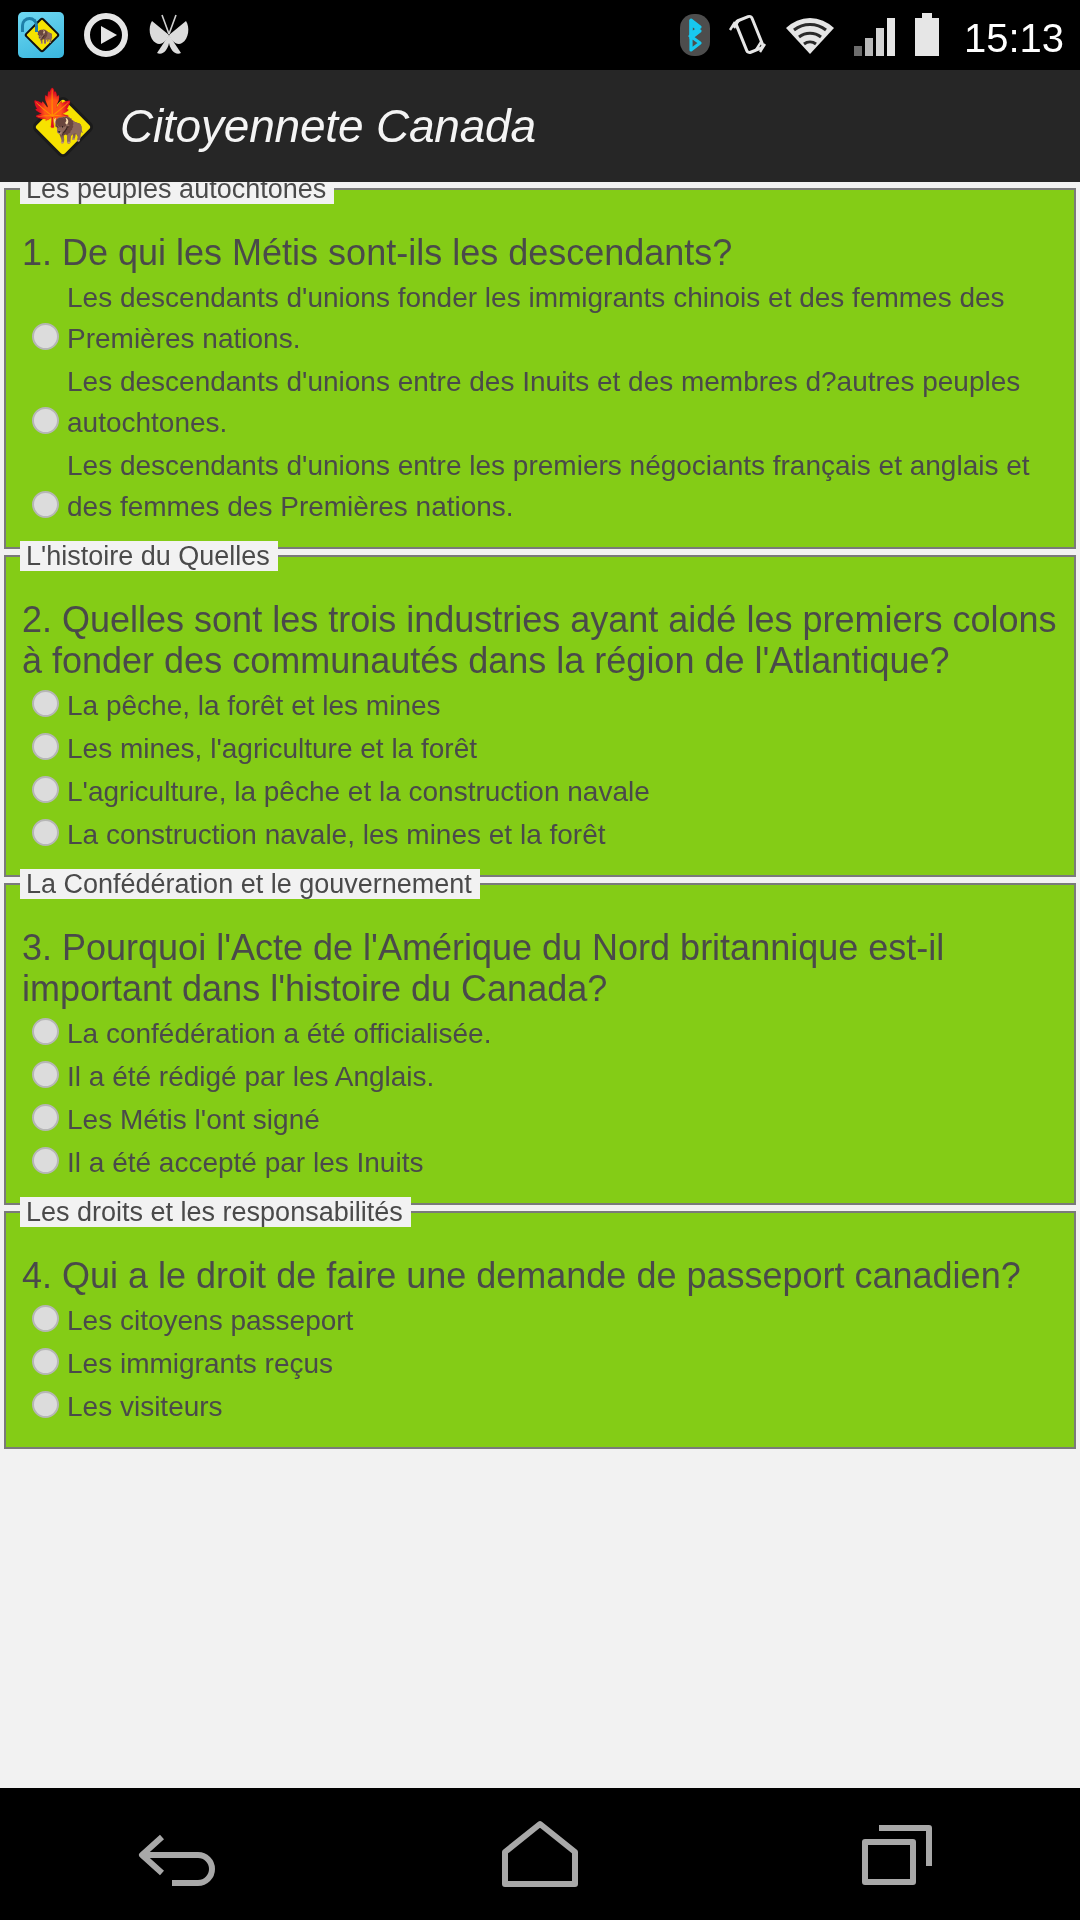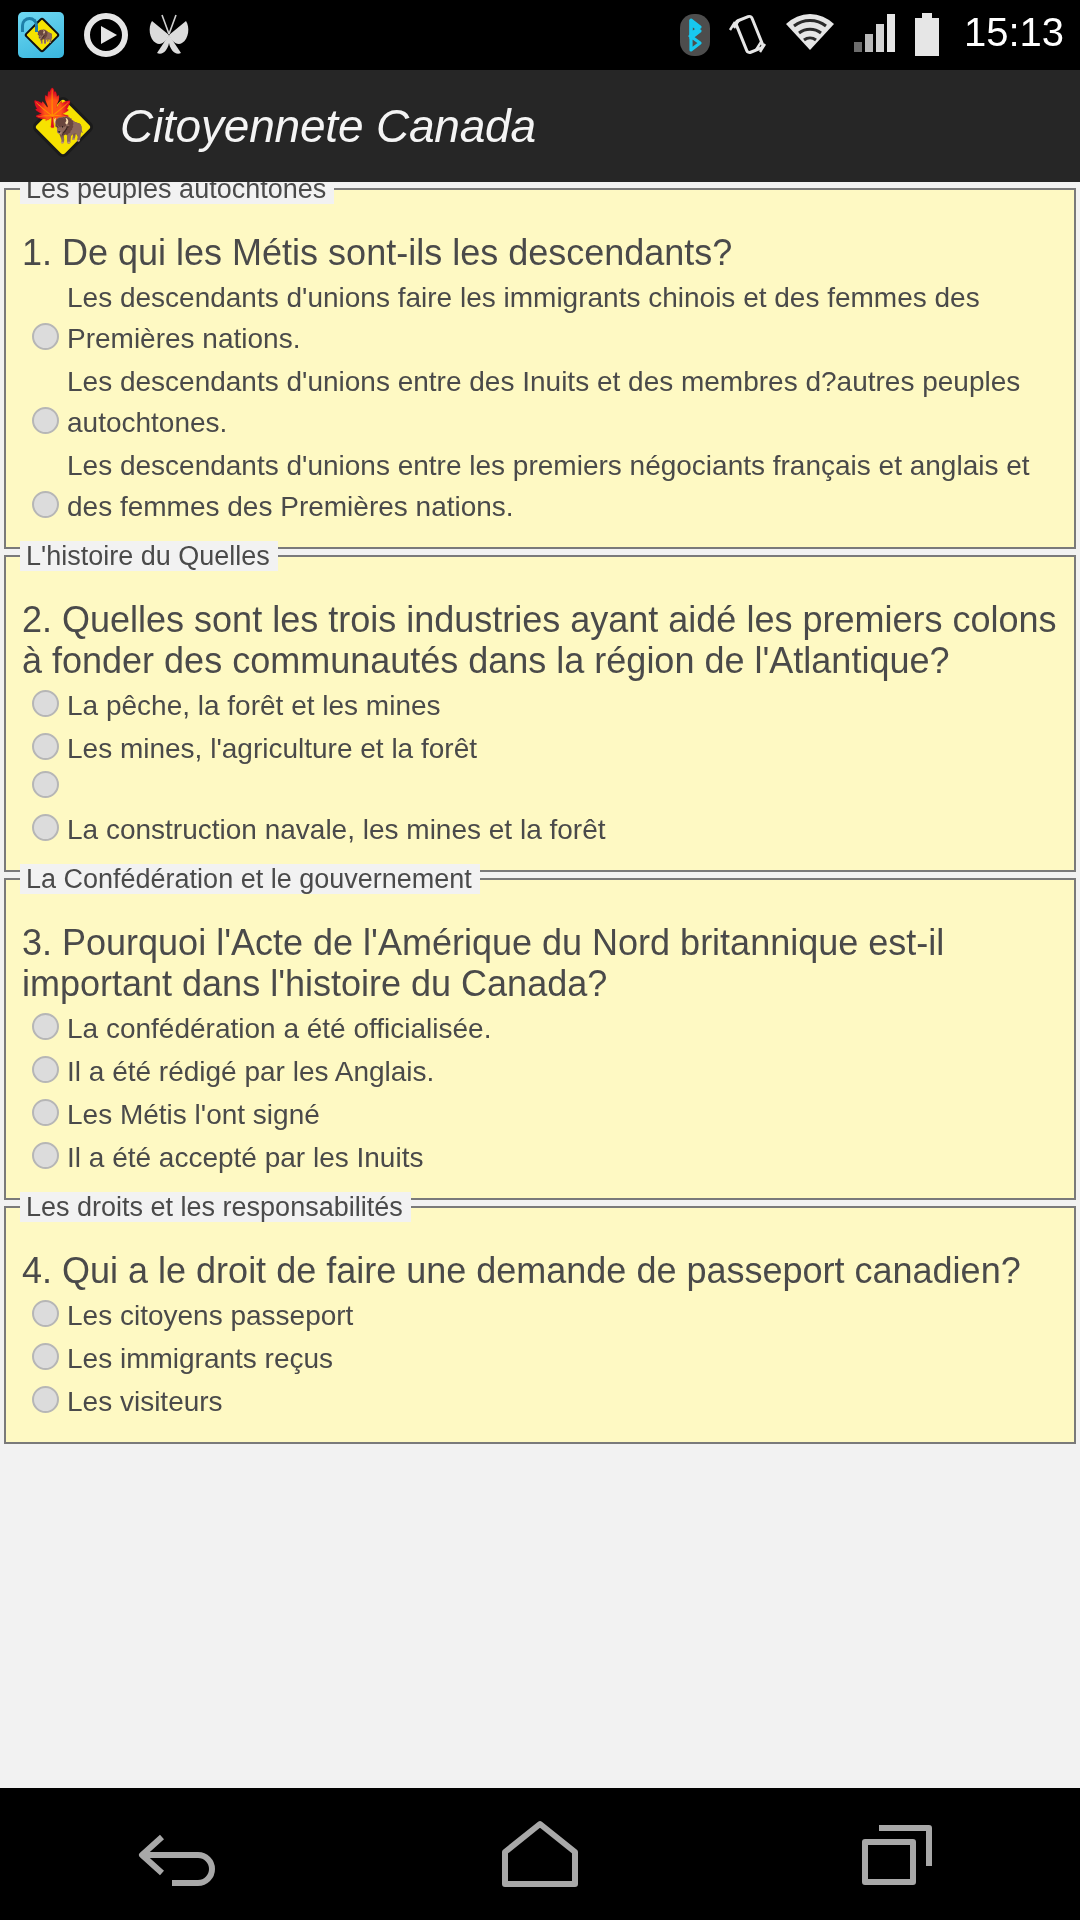--- a/index.html
+++ b/index.html
@@ -31,21 +31,21 @@
     flex: 0 0 auto;
   }
   #status-left {
     display: flex;
     align-items: center;
     gap: 20px;
   }
   #status-right {
     margin-left: auto;
     display: flex;
-    align-items: flex-start;
+    align-items: flex-end;
     gap: 16px;
   }
   .stat-icon { display: block; }
 
   
   .notif-app {
     width: 46px; height: 46px;
     background: linear-gradient(160deg,#6fd8f2 0%, #39b6de 100%);
     border-radius: 5px;
     position: relative;
@@ -142,21 +142,21 @@
     flex: 1 1 auto;
     background: #f2f2f2;
     overflow: hidden;
     padding: 0;
   }
 
   .fieldset {
     border: 2px solid #7a7a7a;
     margin: 6px 4px 0 4px;
     padding: 0 14px 18px 14px;
-    background: #fef9c3;
+    background: #84cc16;
     position: relative;
   }
   .fieldset:first-child { margin-top: 6px; }
 
   .legend {
     position: relative;
     top: -16px;
     display: inline-block;
     background: #f2f2f2;
     padding: 0 8px 0 6px;
@@ -291,21 +291,21 @@
   </div>
 
   <div id="content">
 
     <div class="fieldset">
       <div class="legend">Les peuples autochtones</div>
       <div class="question">1. De qui les Métis sont-ils les descendants?</div>
       <div class="options">
         <div class="option-row multi">
           <span class="radio"></span>
-          <span class="opt-label">Les descendants d'unions faire les immigrants chinois et des femmes des Premières nations.</span>
+          <span class="opt-label">Les descendants d'unions fonder les immigrants chinois et des femmes des Premières nations.</span>
         </div>
         <div class="option-row multi">
           <span class="radio"></span>
           <span class="opt-label">Les descendants d'unions entre des Inuits et des membres d?autres peuples autochtones.</span>
         </div>
         <div class="option-row multi">
           <span class="radio"></span>
           <span class="opt-label">Les descendants d'unions entre les premiers négociants français et anglais et des femmes des Premières nations.</span>
         </div>
       </div>
@@ -318,20 +318,21 @@
         <div class="option-row">
           <span class="radio"></span>
           <span class="opt-label">La pêche, la forêt et les mines</span>
         </div>
         <div class="option-row">
           <span class="radio"></span>
           <span class="opt-label">Les mines, l'agriculture et la forêt</span>
         </div>
         <div class="option-row">
           <span class="radio"></span>
+          <span class="opt-label">L'agriculture, la pêche et la construction navale</span>
         </div>
         <div class="option-row">
           <span class="radio"></span>
           <span class="opt-label">La construction navale, les mines et la forêt</span>
         </div>
       </div>
     </div>
 
     <div class="fieldset">
       <div class="legend">La Confédération et le gouvernement</div>

